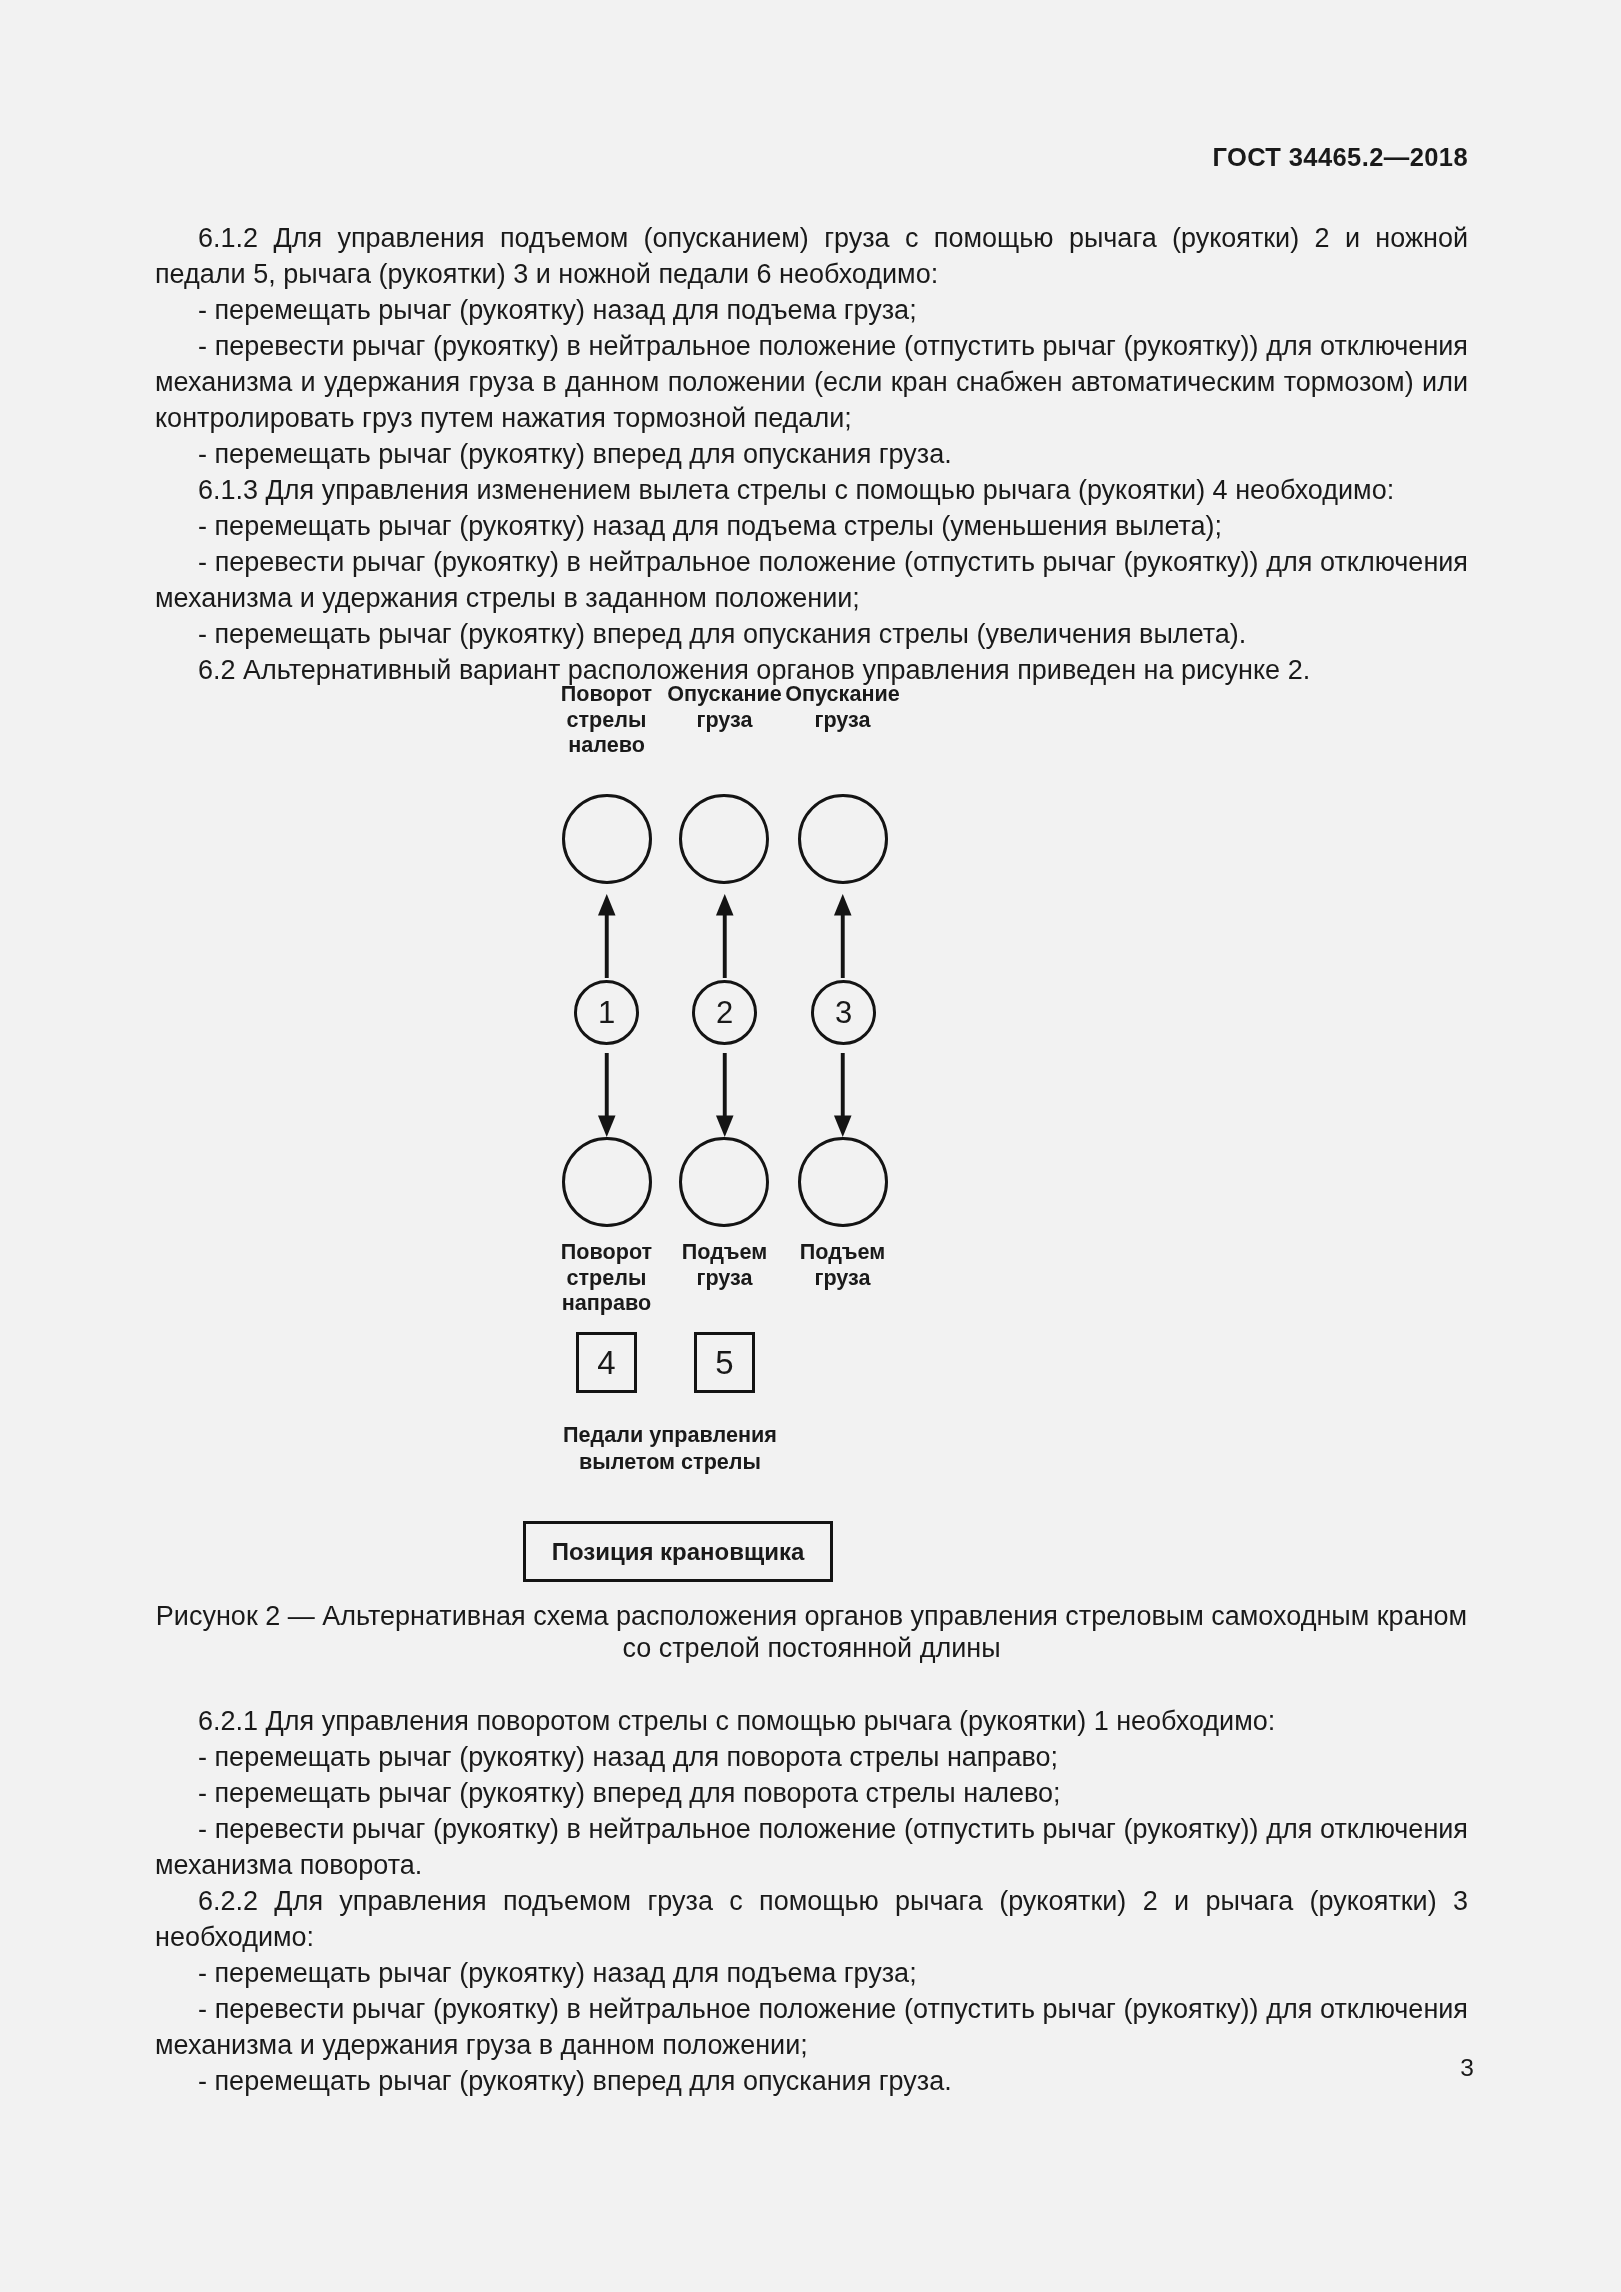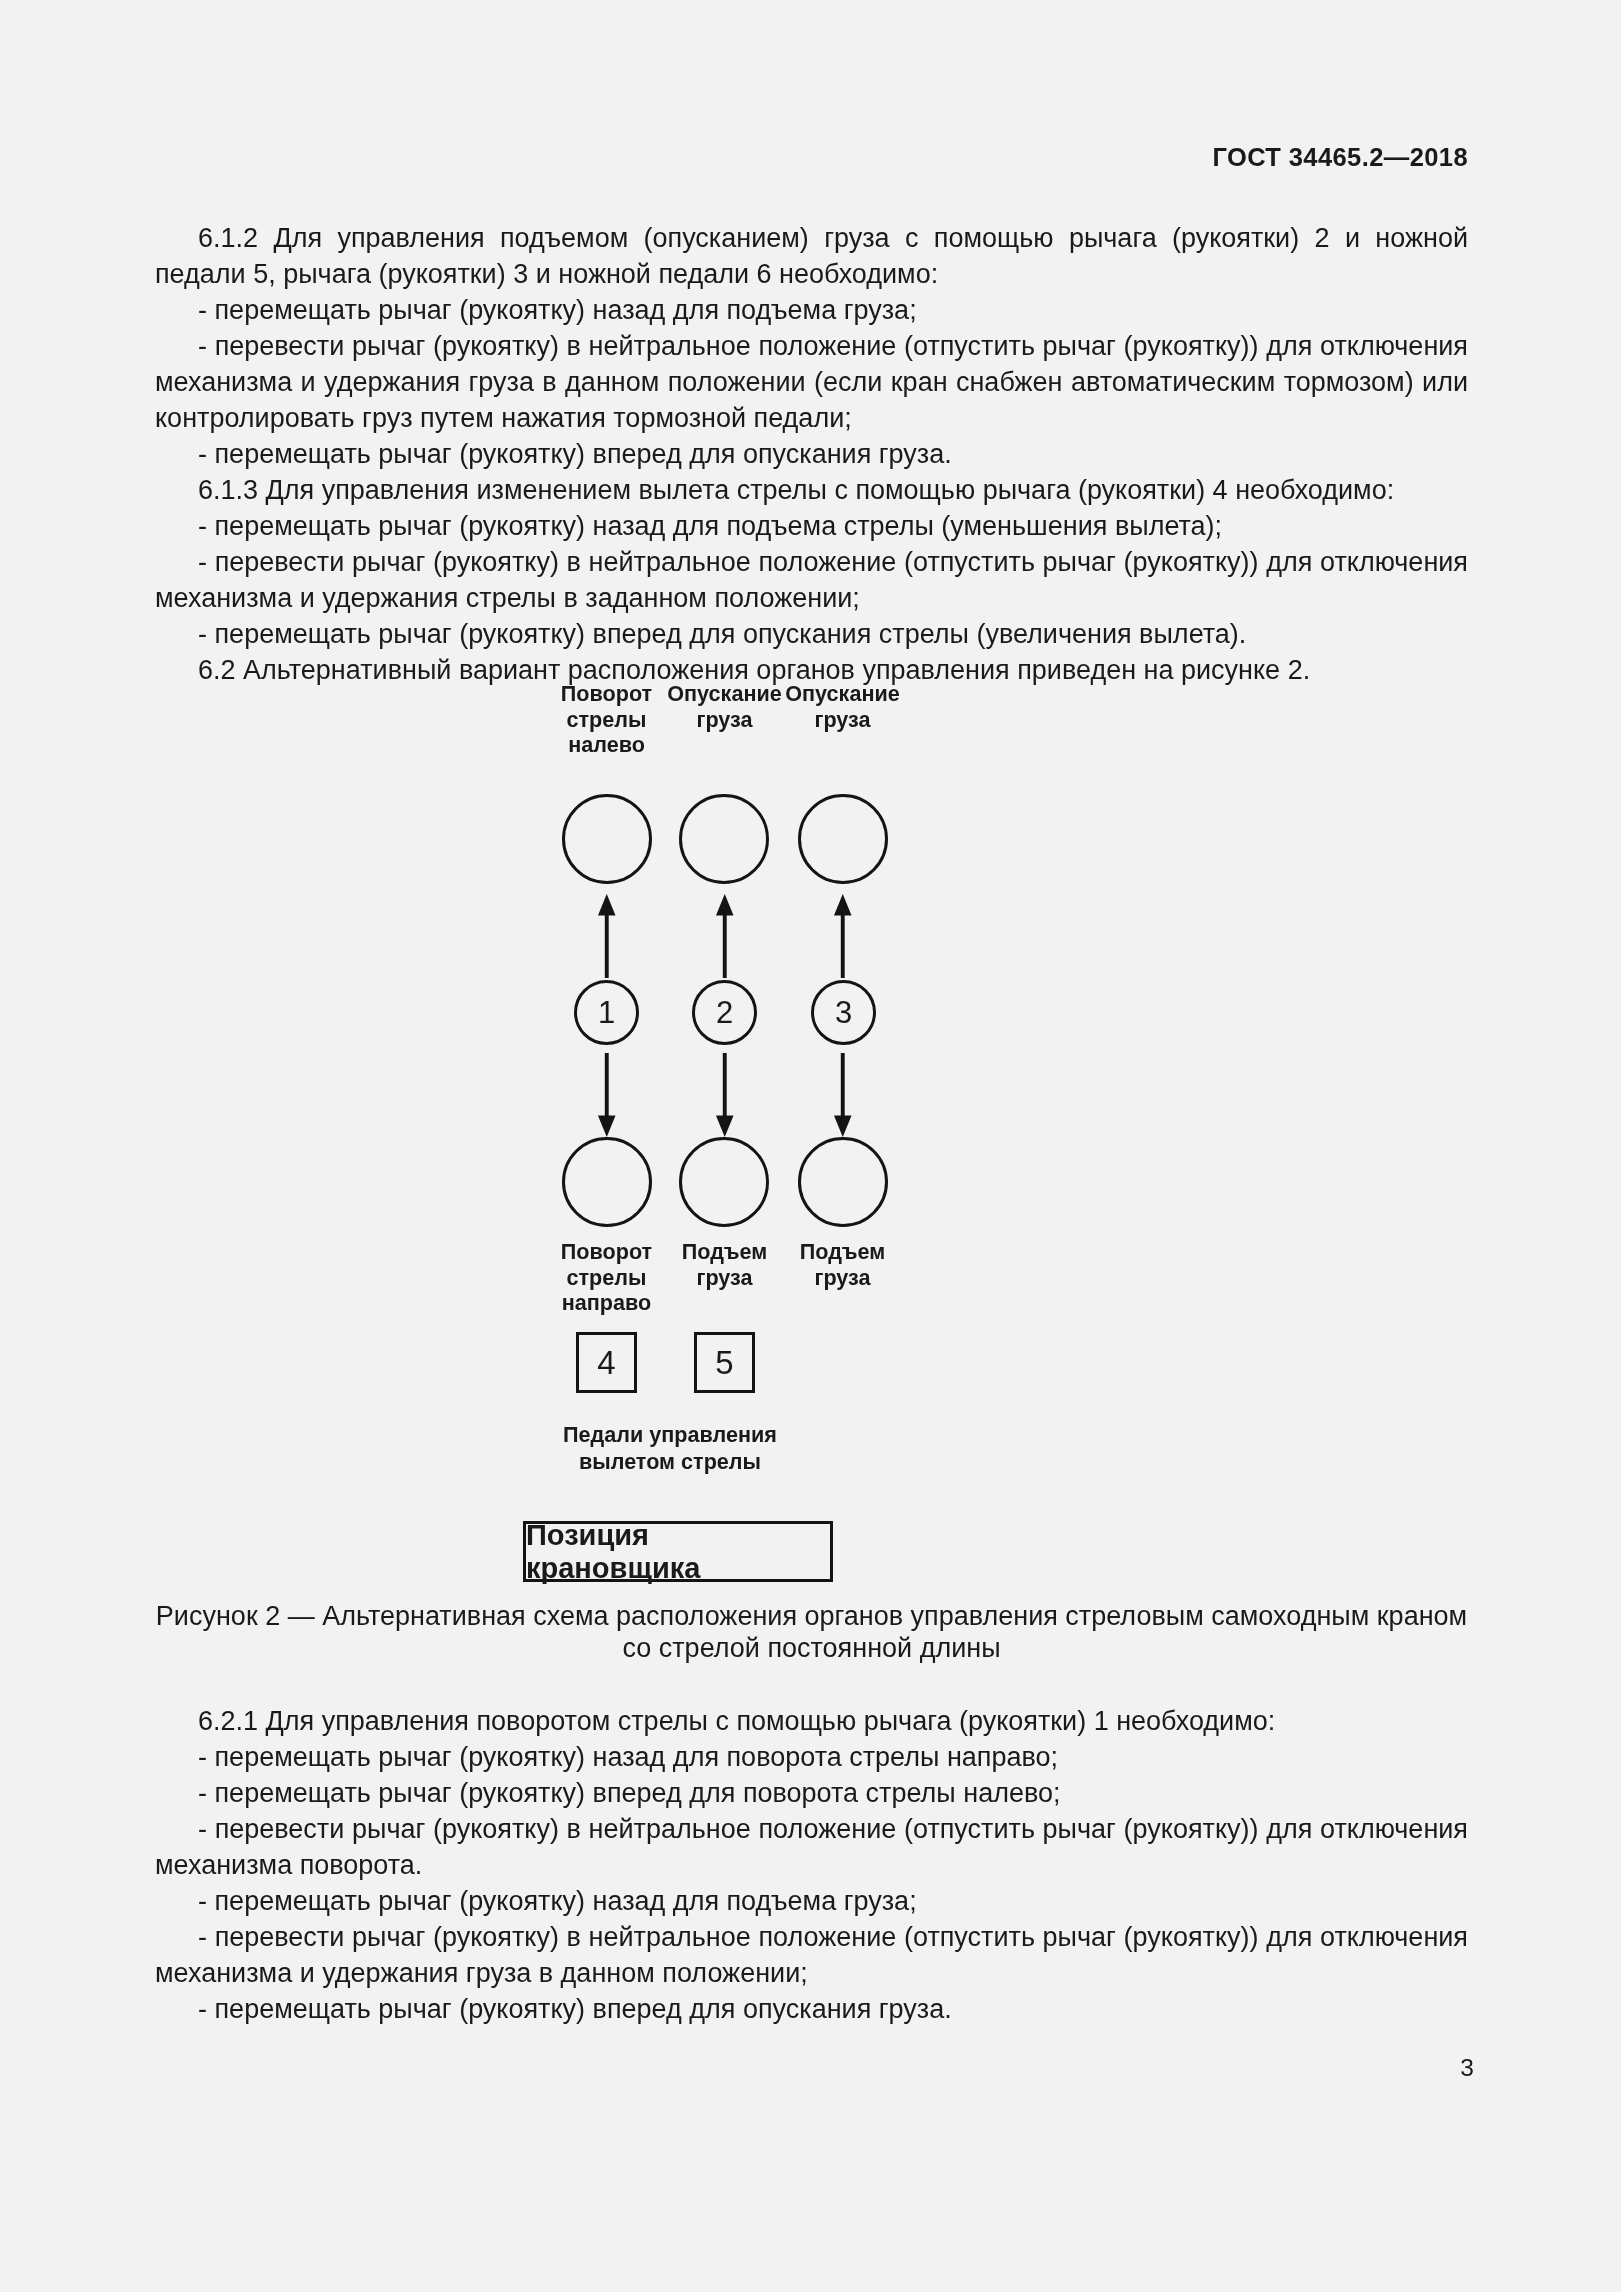--- a/index.html
+++ b/index.html
@@ -129,21 +129,21 @@
   }
   .pedal-caption span { display: block; }
 
   .operator-box {
     position: absolute;
     border: 3.9px solid #141414;
     box-sizing: border-box;
     display: flex;
     align-items: center;
     justify-content: center;
-    font-size: 29px;
+    font-size: 24px;
     font-weight: bold;
   }
 
   
   .fig-caption {
     position: absolute;
     left: 155px;
     top: 1600px;
     width: 1313px;
     text-align: center;
@@ -282,19 +282,20 @@
 <div class="fig-caption">
   <span>Рисунок 2 — Альтернативная схема расположения органов управления стреловым самоходным краном</span>
   <span>со стрелой постоянной длины</span>
 </div>
 
 <div class="body-text block-bottom">
   <p class="para indent">6.2.1  Для управления поворотом стрелы с помощью рычага (рукоятки) 1 необходимо:</p>
   <p class="para dash">- перемещать рычаг (рукоятку) назад для поворота стрелы направо;</p>
   <p class="para dash">- перемещать рычаг (рукоятку) вперед для поворота стрелы налево;</p>
   <p class="para dash">- перевести рычаг (рукоятку) в нейтральное положение (отпустить рычаг (рукоятку)) для отключения механизма поворота.</p>
+  <p class="para indent">6.2.2  Для управления подъемом груза с помощью рычага (рукоятки) 2 и рычага (рукоятки) 3 необходимо:</p>
   <p class="para dash">- перемещать рычаг (рукоятку) назад для подъема груза;</p>
   <p class="para dash">- перевести рычаг (рукоятку) в нейтральное положение (отпустить рычаг (рукоятку)) для отключения механизма и удержания груза в данном положении;</p>
   <p class="para dash">- перемещать рычаг (рукоятку) вперед для опускания груза.</p>
 </div>
 
 <div class="page-number">3</div>
 
 
 </body></html>

